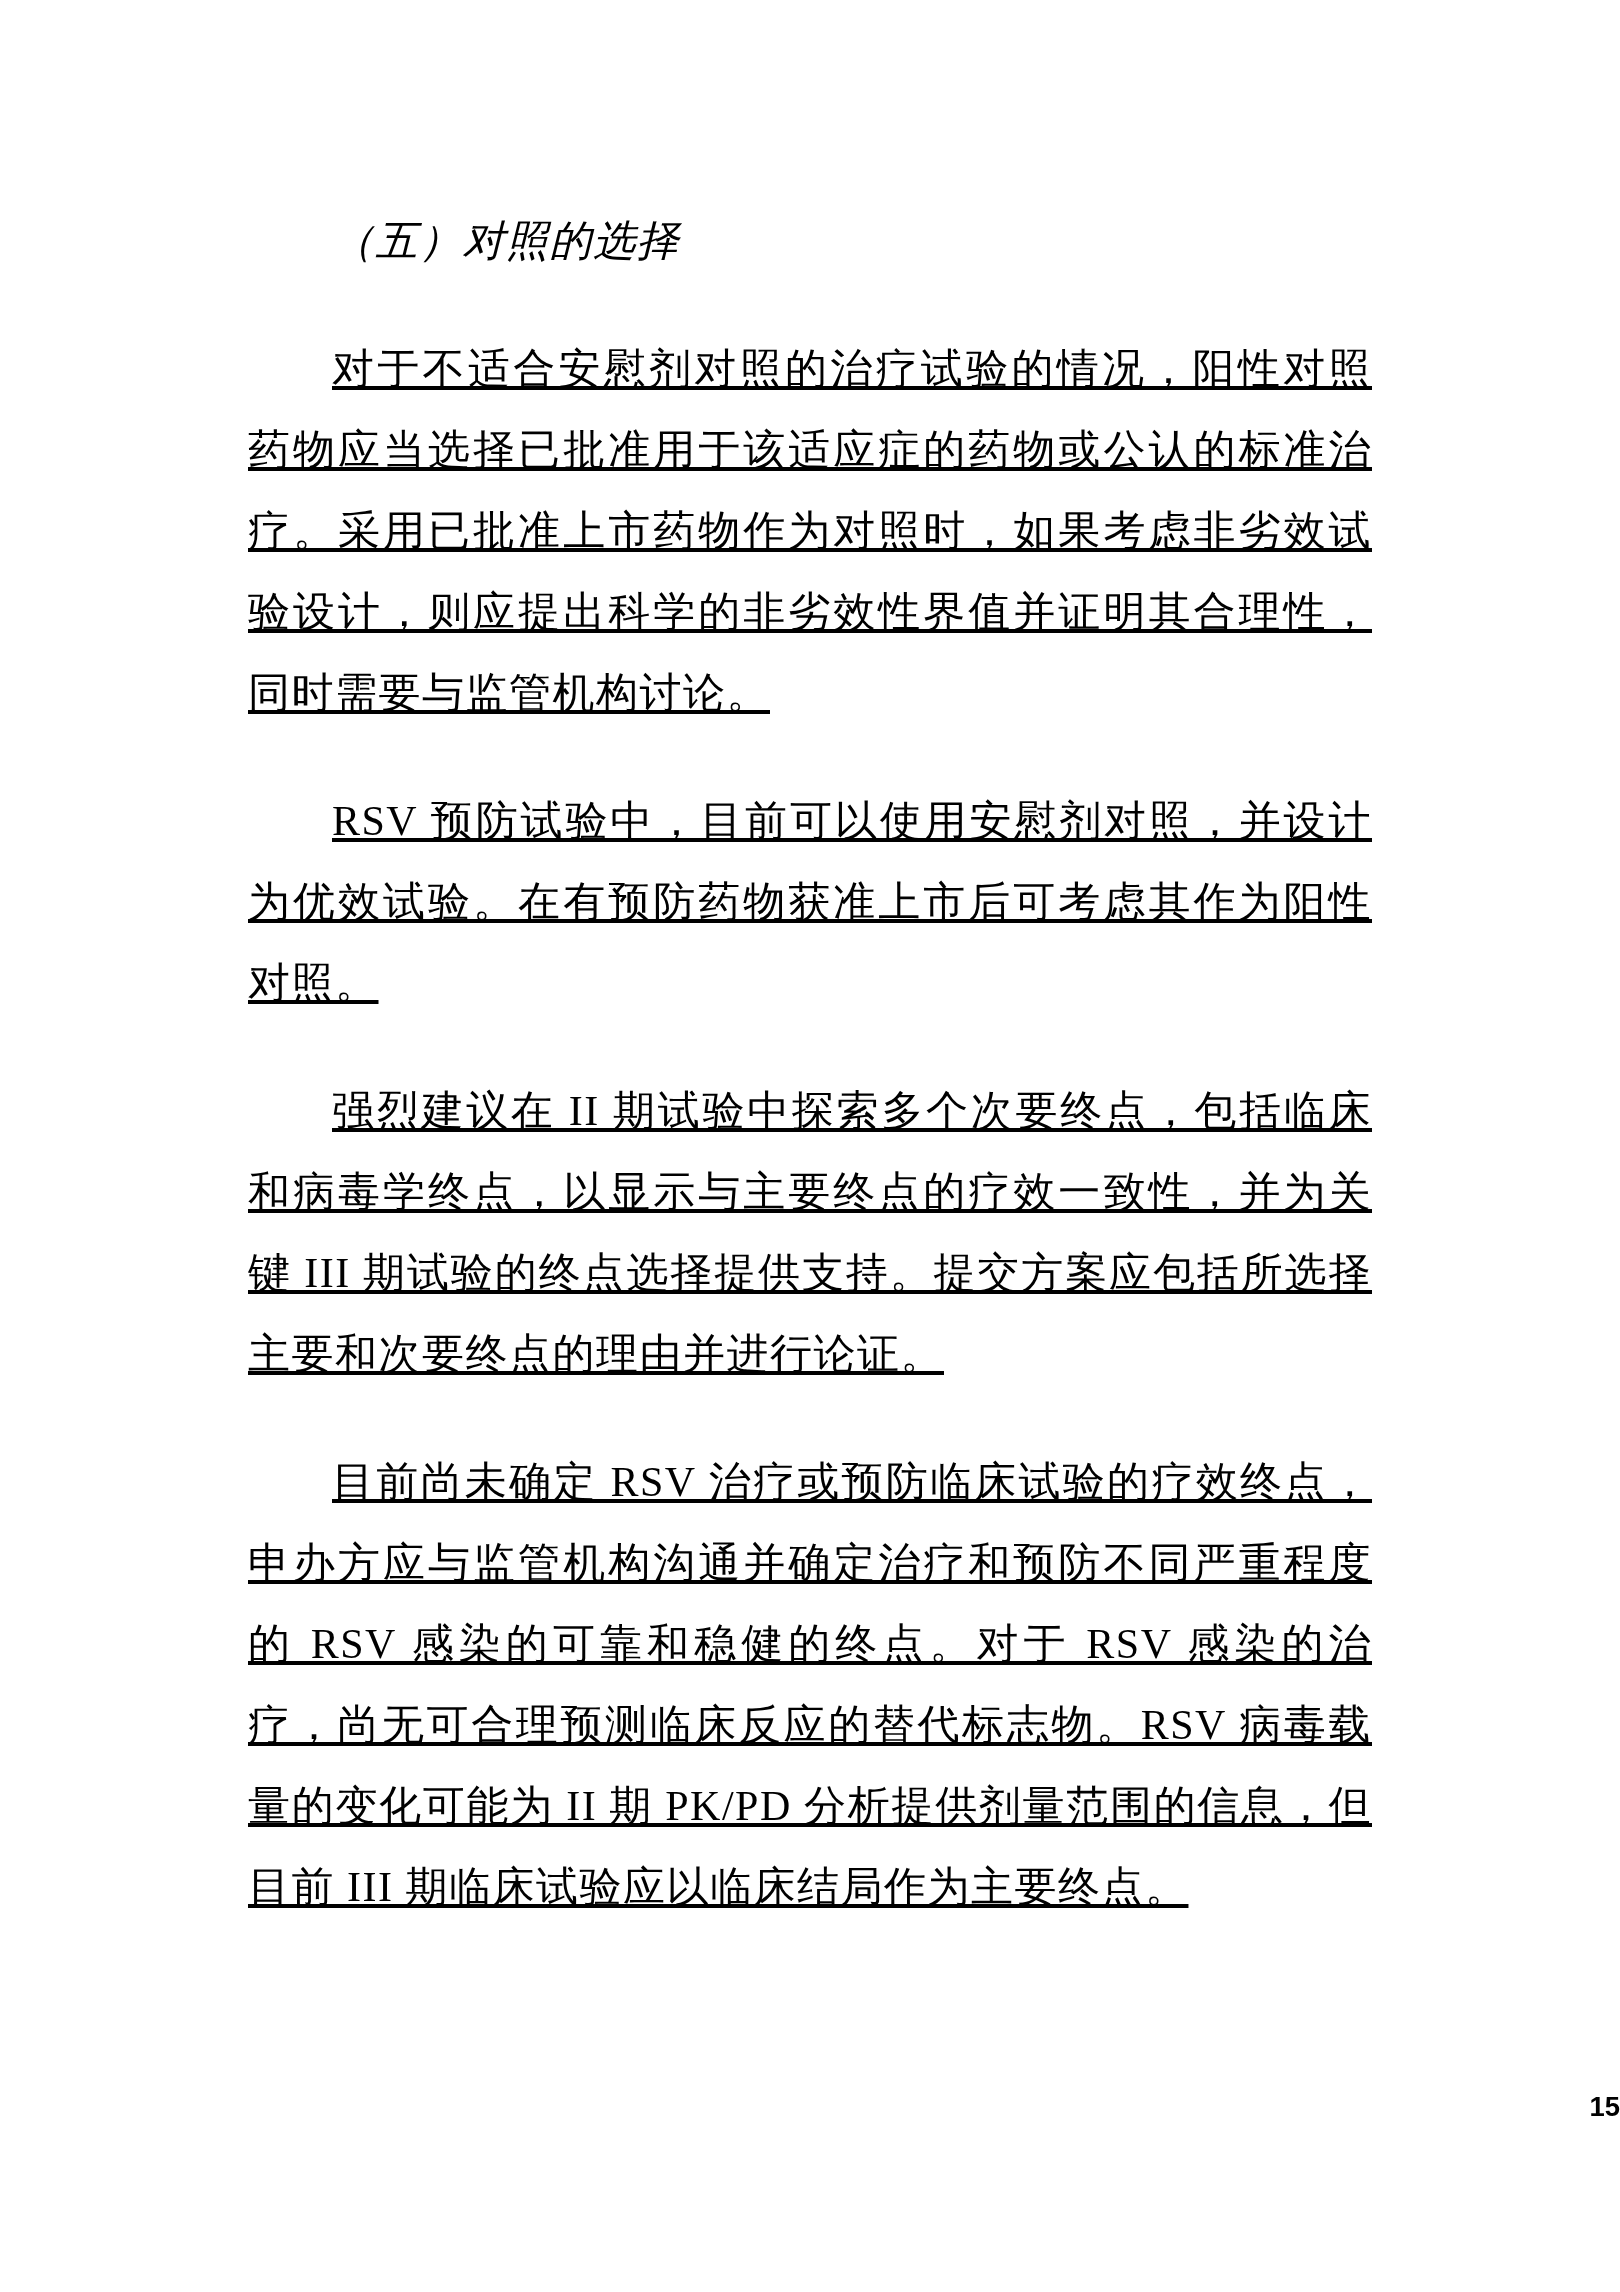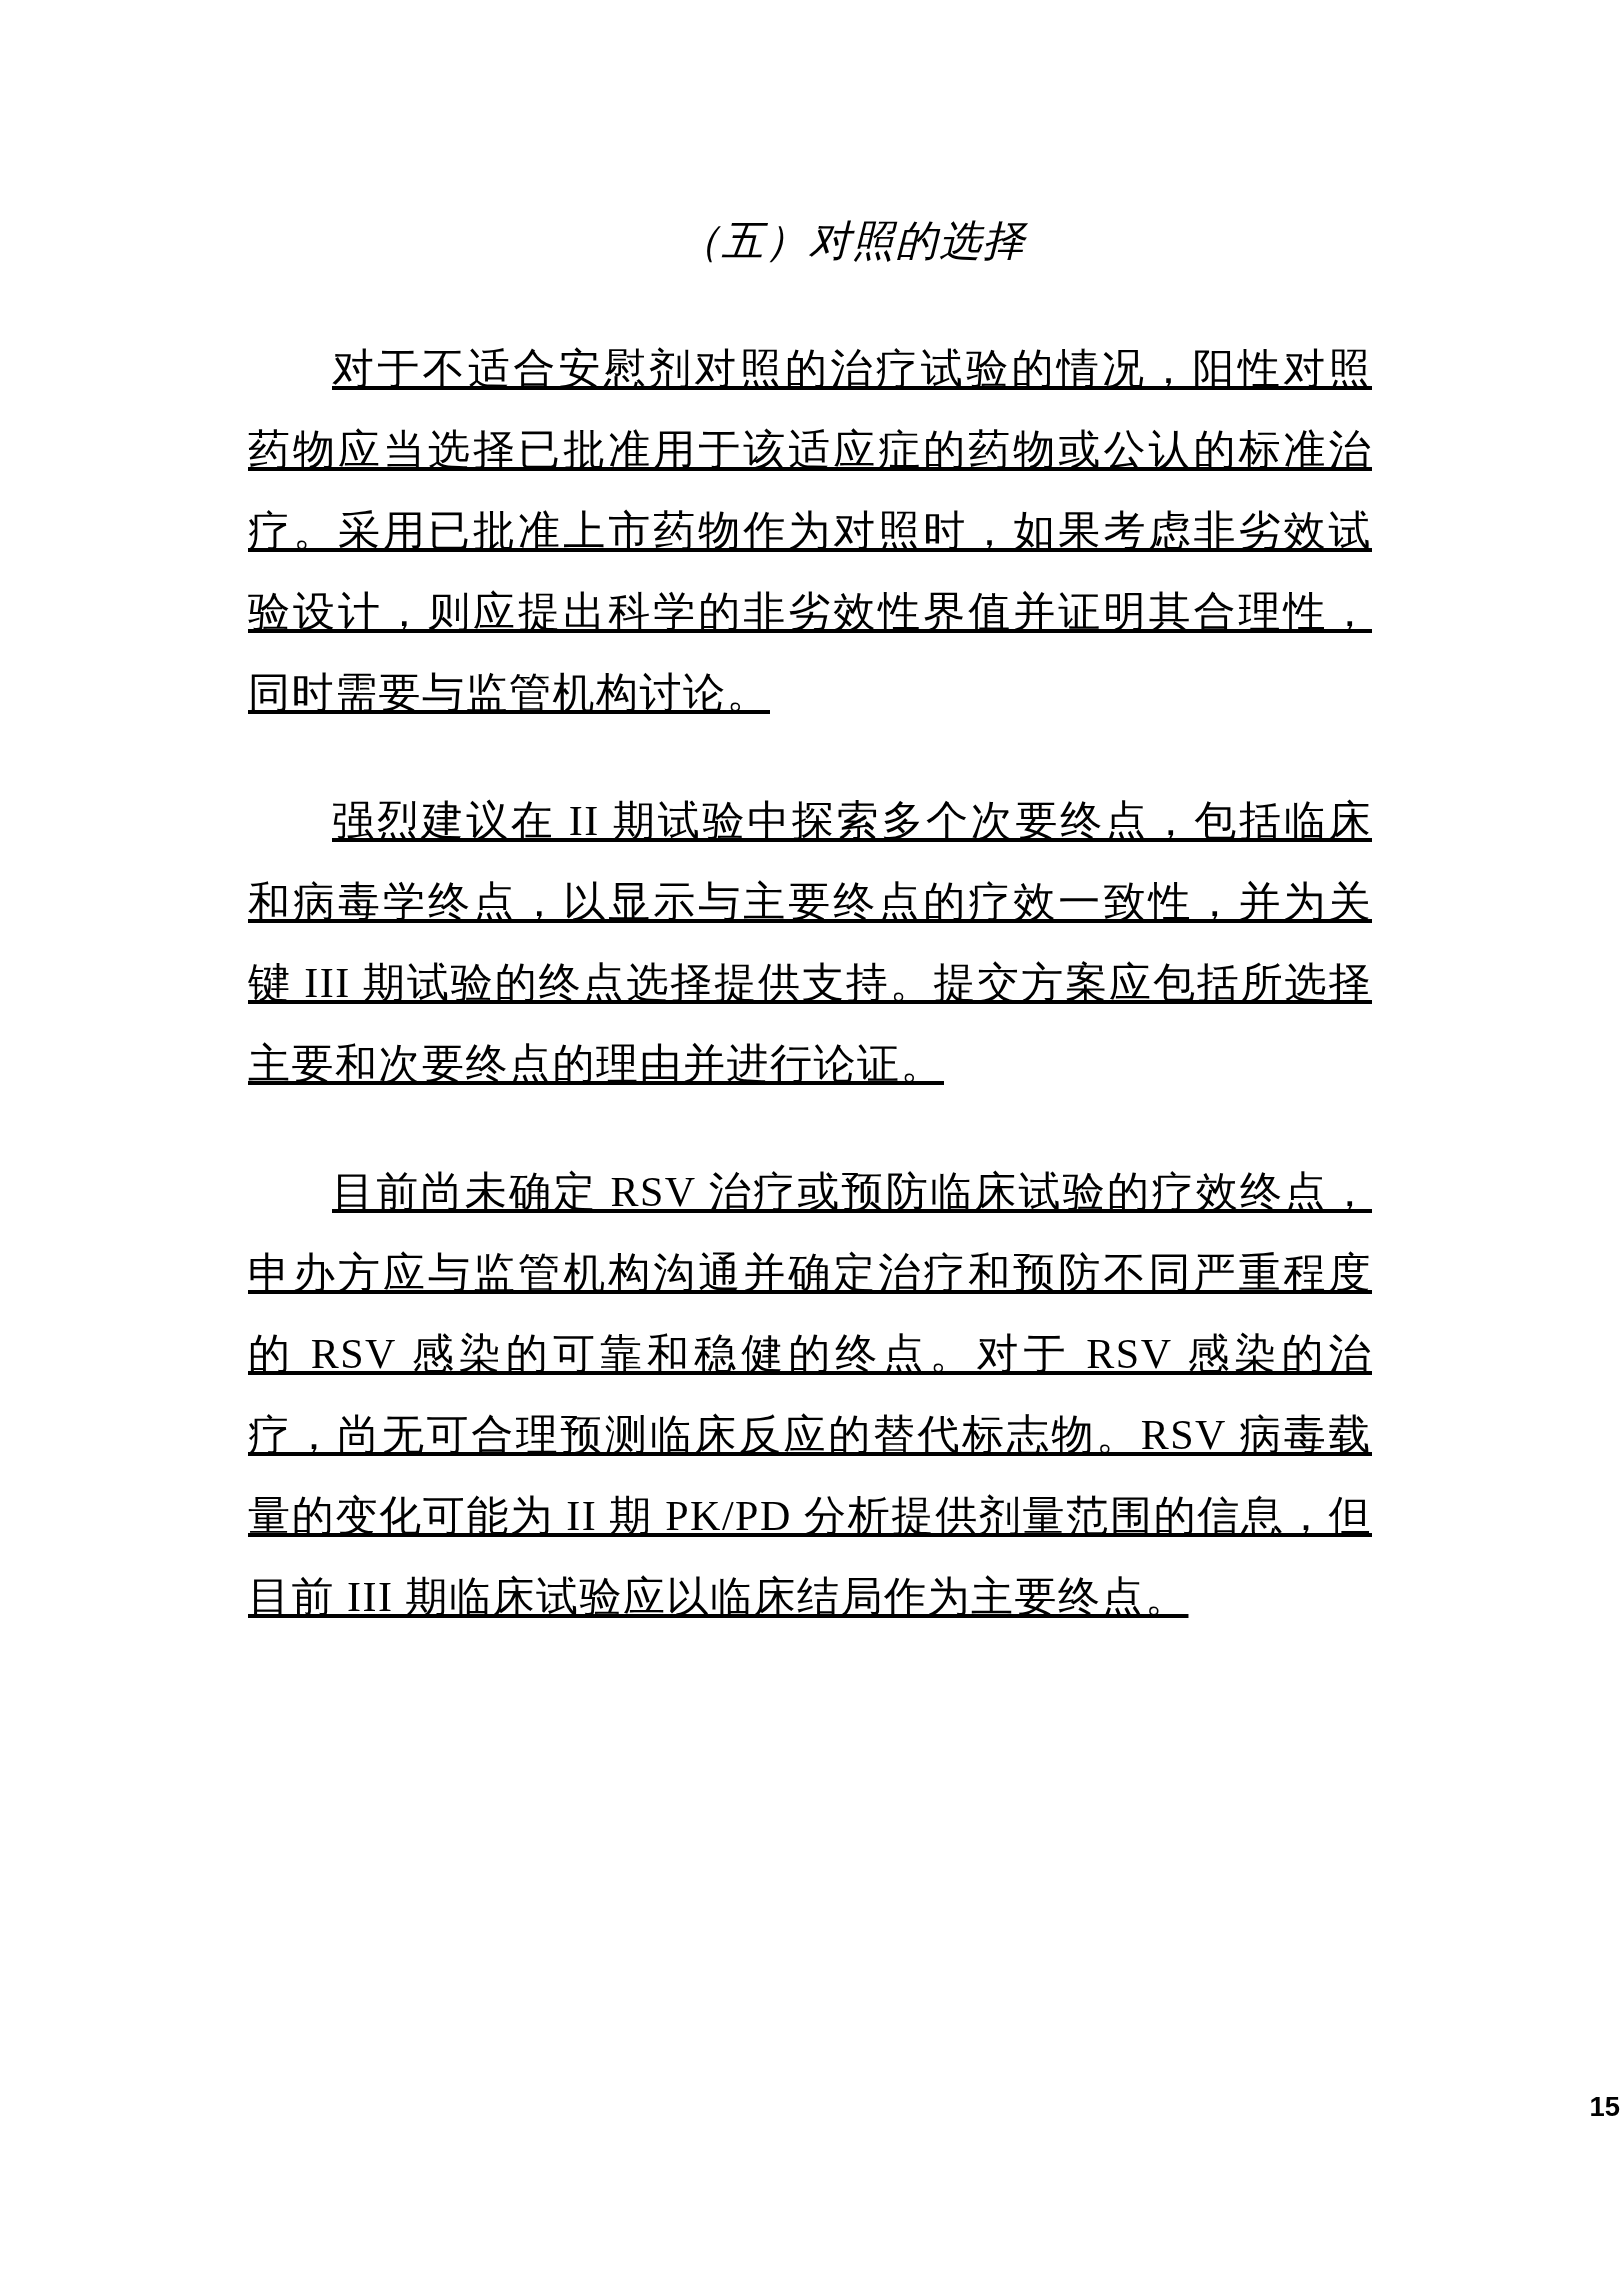--- a/index.html
+++ b/index.html
@@ -24,21 +24,21 @@
     font-size: 42px;
     line-height: 81px;
     letter-spacing: 1.5px;
     color: #000000;
   }
   .heading {
     font-size: 42px;
     font-weight: 400;
     font-style: italic;           
     text-indent: 84px;            
-    text-align: center;
+    text-align: left;
     margin: 0 0 47px 0;
     white-space: nowrap;
   }
   .para {
     text-align: justify;
     text-indent: 84px;            
     margin: 0 0 47px 0;
     word-break: break-all;
     text-decoration: underline;
   }
@@ -56,18 +56,19 @@
     color: #000000;
   }
 </style>
 </head>
 <body>
 
 <div class="page">
   <div class="content">
     <h2 class="heading">（五）对照的选择</h2>
     <p class="para">对于不适合安慰剂对照的治疗试验的情况，阳性对照药物应当选择已批准用于该适应症的药物或公认的标准治疗。采用已批准上市药物作为对照时，如果考虑非劣效试验设计，则应提出科学的非劣效性界值并证明其合理性，同时需要与监管机构讨论。</p>
+    <p class="para">RSV 预防试验中，目前可以使用安慰剂对照，并设计为优效试验。在有预防药物获准上市后可考虑其作为阳性对照。</p>
     <p class="para">强烈建议在 II 期试验中探索多个次要终点，包括临床和病毒学终点，以显示与主要终点的疗效一致性，并为关键 III 期试验的终点选择提供支持。提交方案应包括所选择主要和次要终点的理由并进行论证。</p>
     <p class="para">目前尚未确定 RSV 治疗或预防临床试验的疗效终点，申办方应与监管机构沟通并确定治疗和预防不同严重程度的 RSV 感染的可靠和稳健的终点。对于 RSV 感染的治疗，尚无可合理预测临床反应的替代标志物。RSV 病毒载量的变化可能为 II 期 PK/PD 分析提供剂量范围的信息，但目前 III 期临床试验应以临床结局作为主要终点。</p>
   </div>
   <div class="footer">15</div>
 </div>
 
 
 </body></html>

